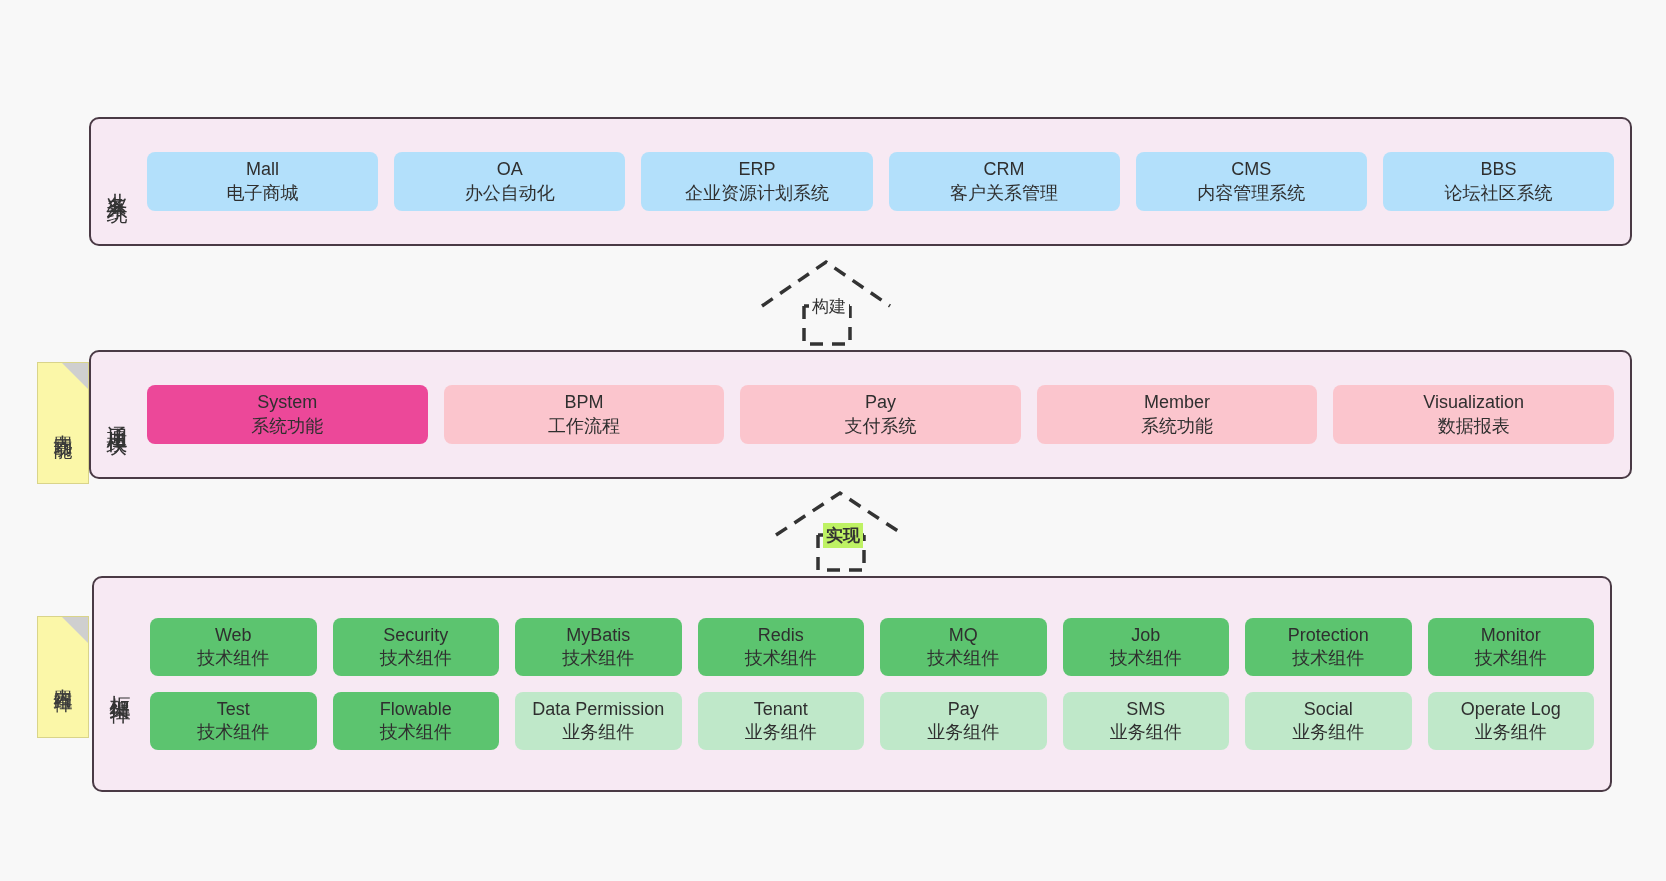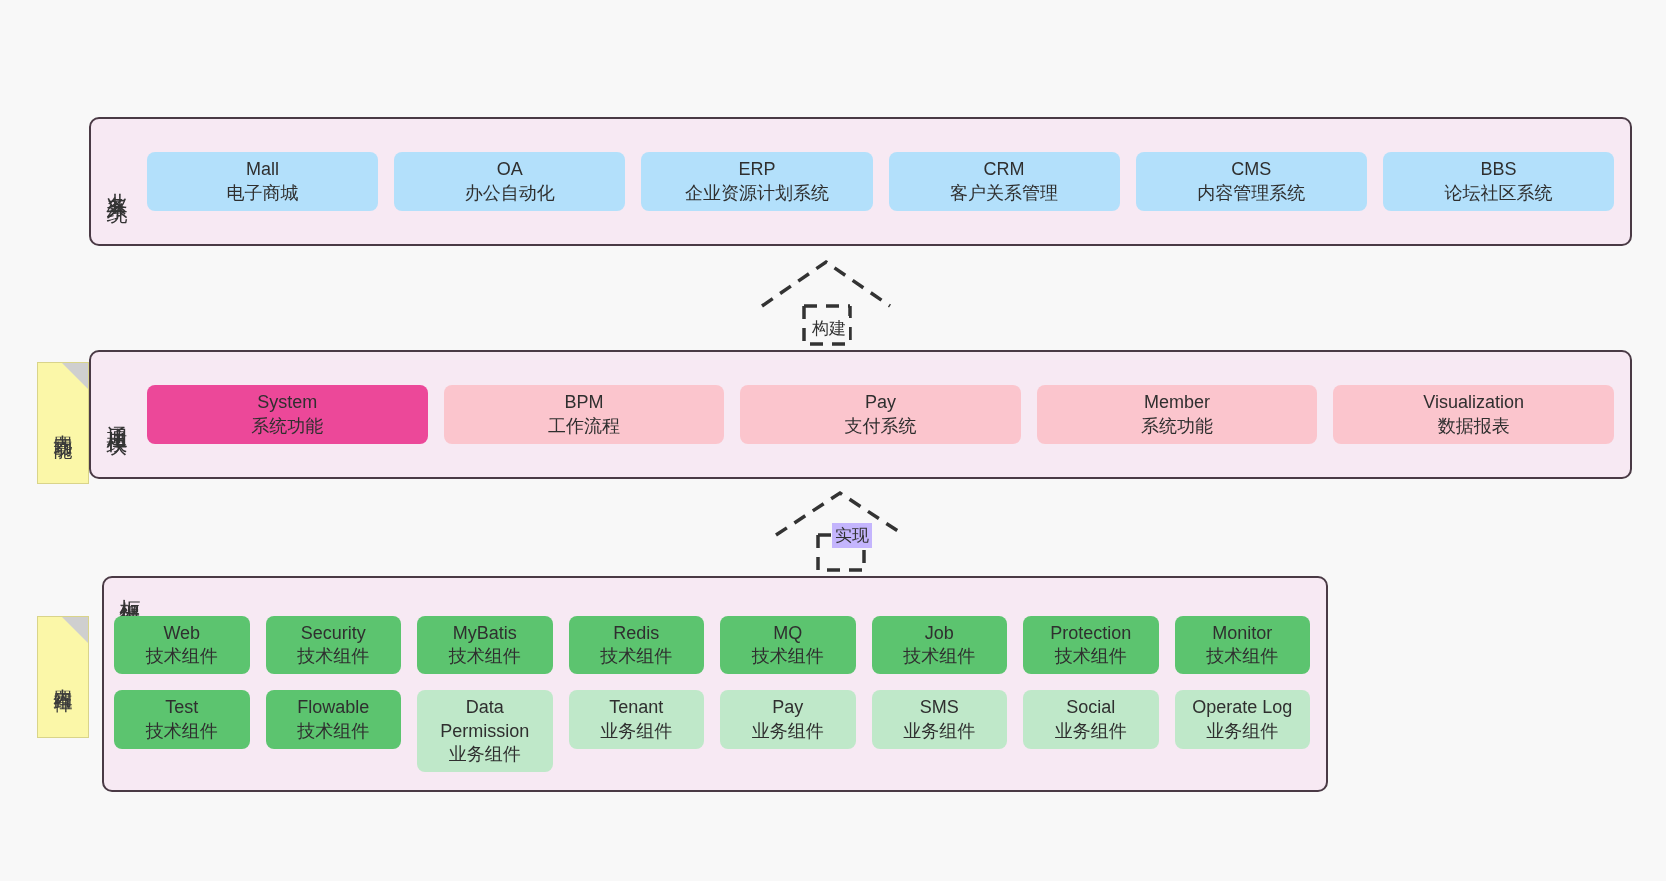--- a/index.html
+++ b/index.html
@@ -153,21 +153,21 @@
         </div>
     </div>
   </div>
 
   <div class="conn" style="left:758px;top:258px;width:140px;height:88px;">
     <svg width="140" height="88" viewBox="0 0 140 88">
       <path d="M 4 48 L 68 4 L 132 48" fill="none" stroke="#333333" stroke-width="3.5" stroke-dasharray="13 9" stroke-linecap="butt"></path>
       <path d="M 46 48 L 46 86 L 92 86 L 92 48" fill="none" stroke="#333333" stroke-width="3.5" stroke-dasharray="13 9" stroke-linecap="butt"></path>
       <path d="M 46 48 L 92 48" fill="none" stroke="#333333" stroke-width="3.5" stroke-dasharray="13 9"></path>
     </svg>
-    <div class="conn-label" style="left:51px;top:36px;background:#f8f8f8;padding:1px 3px;margin-top:22px;">构建</div>
+    <div class="conn-label" style="left:51px;top:36px;background:#f8f8f8;padding:1px 3px;">构建</div>
   </div>
 
   <div class="layer" id="layer1" style="left:89px;top:350px;width:1543px;height:129px;">
     <div class="layer-title">通用模块</div>
     <div class="layer-body">
       <div class="row">
           <div class="cell c-red">
             <span class="en">System</span>
             <span class="cn">系统功能</span>
           </div>
@@ -195,24 +195,24 @@
     <span class="fold"></span>
     <span>内置功能</span>
   </div>
 
   <div class="conn" style="left:772px;top:490px;width:140px;height:82px;">
     <svg width="140" height="82" viewBox="0 0 140 82">
       <path d="M 4 45 L 68 3 L 132 45" fill="none" stroke="#333333" stroke-width="3.5" stroke-dasharray="13 9" stroke-linecap="butt"></path>
       <path d="M 46 45 L 46 80 L 92 80 L 92 45" fill="none" stroke="#333333" stroke-width="3.5" stroke-dasharray="13 9" stroke-linecap="butt"></path>
       <path d="M 46 45 L 92 45" fill="none" stroke="#333333" stroke-width="3.5" stroke-dasharray="13 9"></path>
     </svg>
-    <div class="conn-label" style="left:60px;top:33px;background:#c4b5fd;padding:1px 3px;">实现</div>
-  </div>
-
-  <div class="layer" id="layer2" style="left:102px;top:576px;width:1226px;height:216px;flex-direction:column;">
+    <div class="conn-label" style="left:51px;top:33px;background:#bef264;padding:1px 3px;font-weight:bold;">实现</div>
+  </div>
+
+  <div class="layer" id="layer2" style="left:92px;top:576px;width:1520px;height:216px;">
     <div class="layer-title">框架组件</div>
     <div class="layer-body">
       <div class="row">
           <div class="cell c-green">
             <span class="en">Web</span>
             <span class="cn">技术组件</span>
           </div>
           <div class="cell c-green">
             <span class="en">Security</span>
             <span class="cn">技术组件</span>

